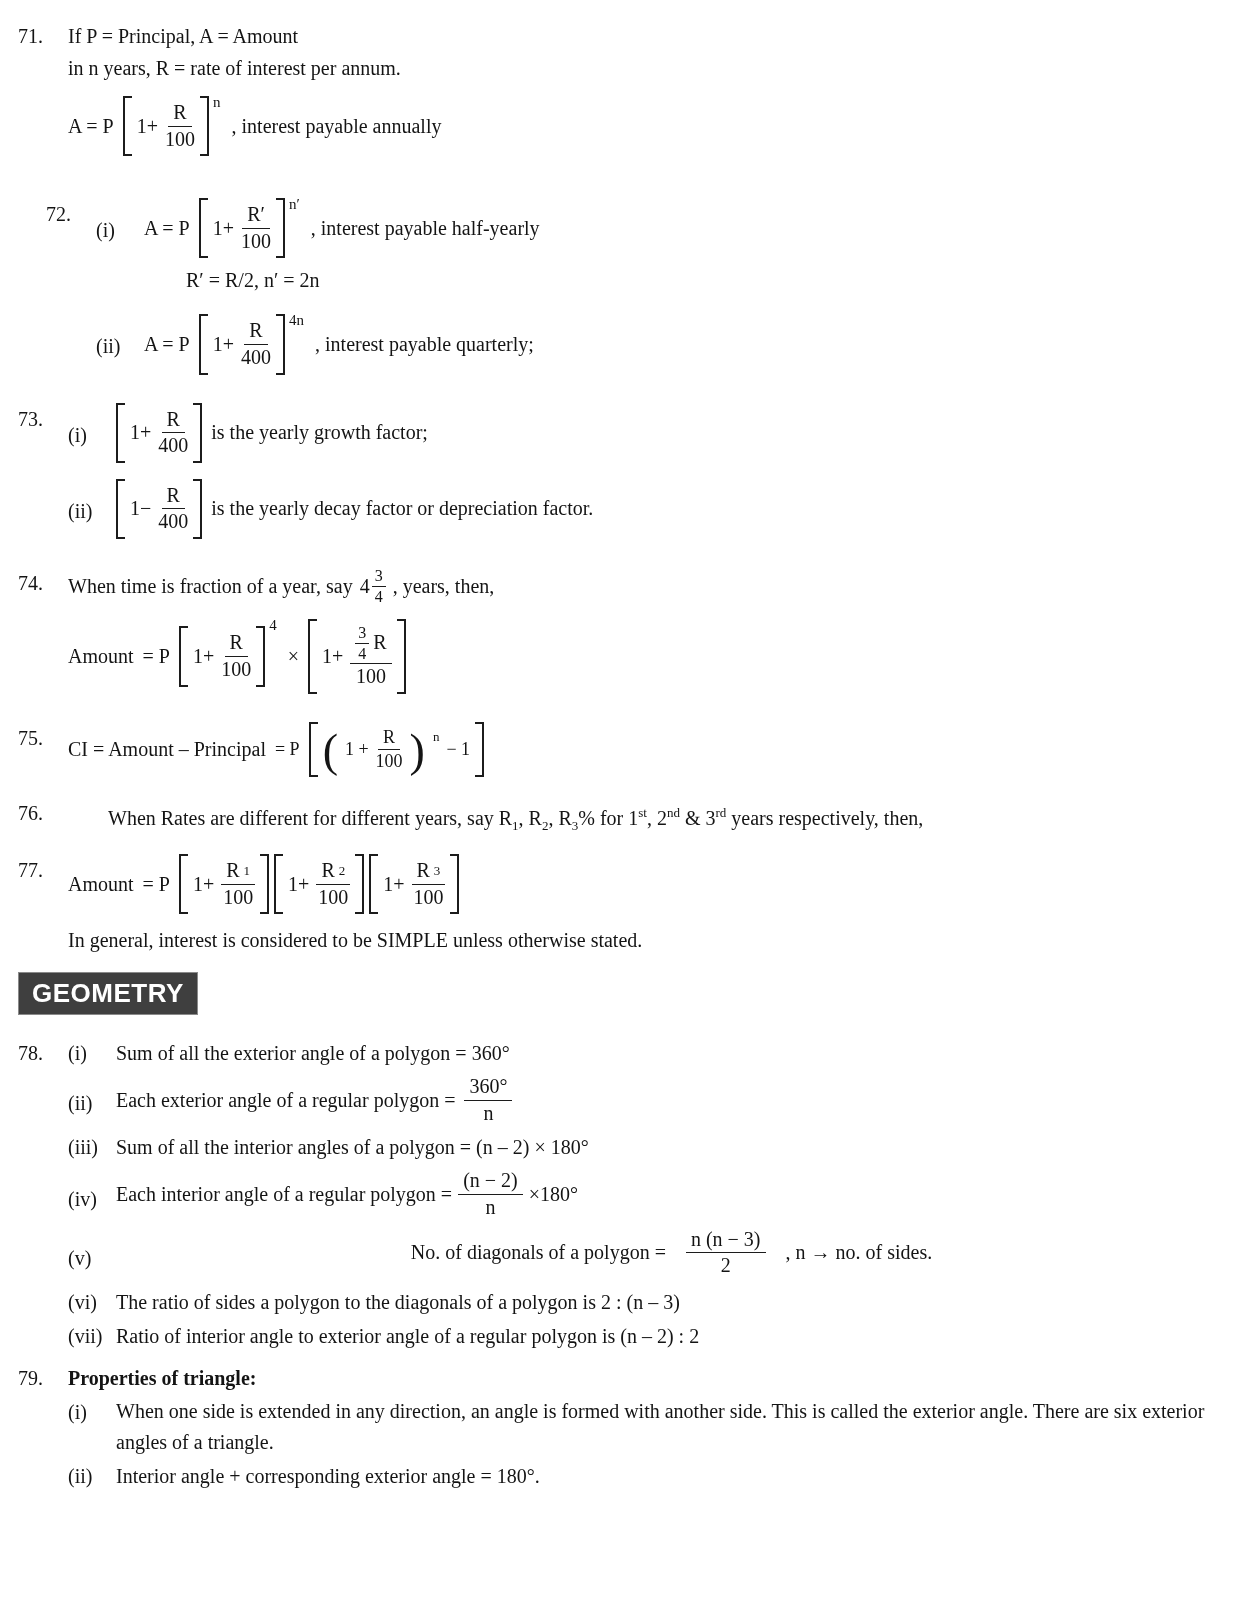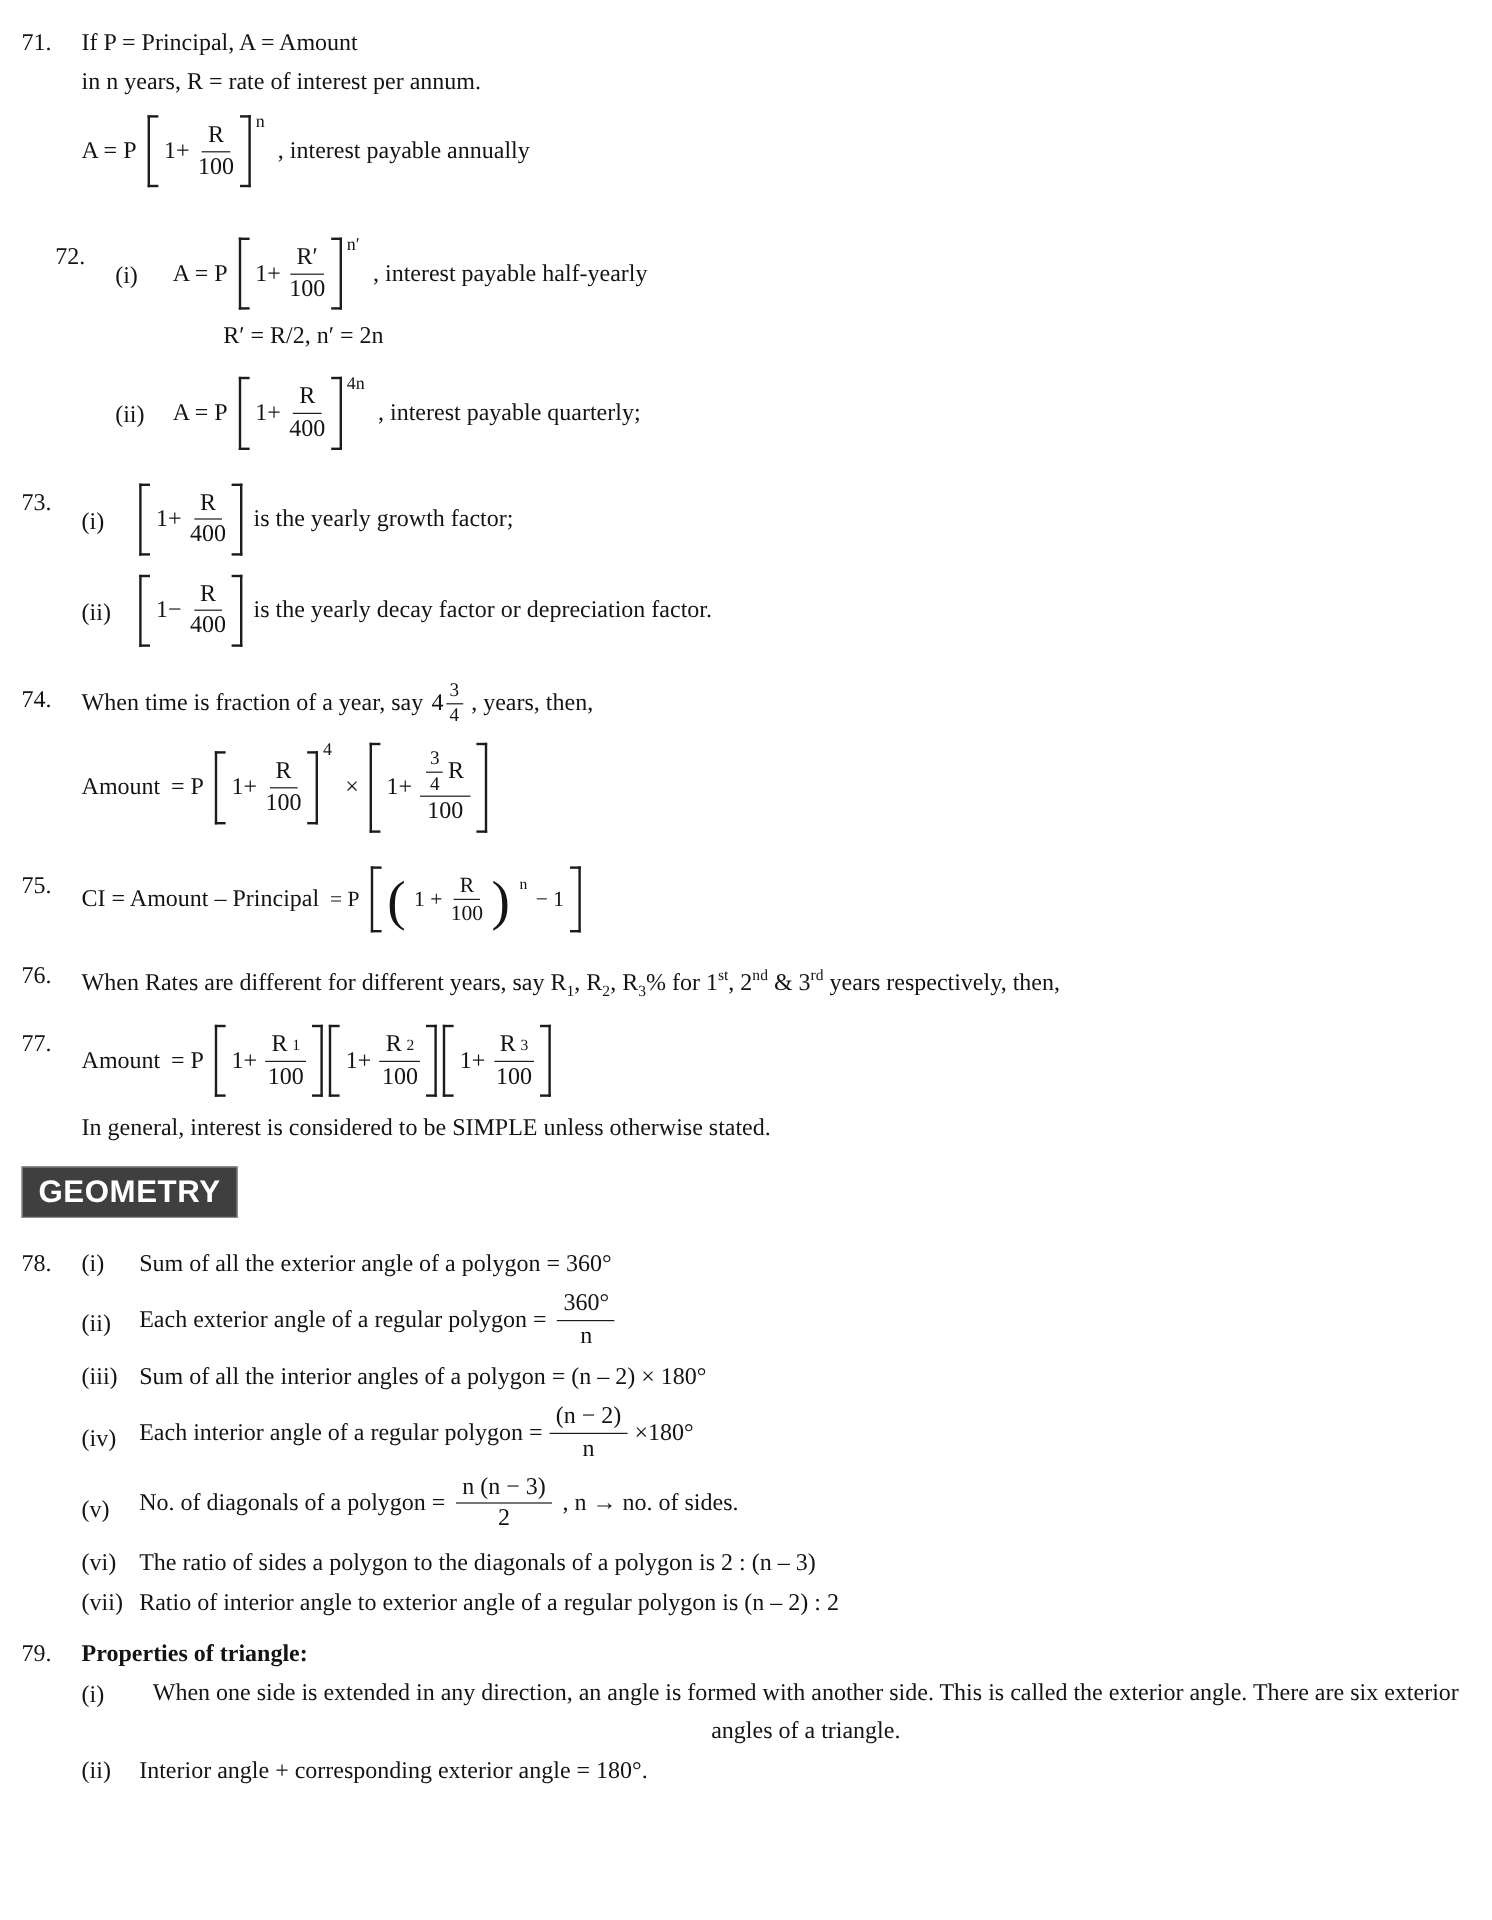--- a/index.html
+++ b/index.html
@@ -40,21 +40,21 @@
   .mixed { display:inline-flex; align-items:center; gap:2px; }
 
   .geo-row { display:flex; justify-content:flex-start; }
   .geo-badge {
     background:#3f3f3f; color:#ffffff;
     font-family:"Liberation Sans","DejaVu Sans",sans-serif;
     font-weight:700; font-size:26px; letter-spacing:0.5px;
     padding:5px 13px; border:1px solid #8a8a8a;
   }
   .bold { font-weight:700; }
-  .para { line-height:31px;text-align:center; }
+  .para { line-height:31px; }
 </style>
 </head>
 <body>
 
 <div class="page">
 
   <div class="item" style="margin-bottom:42px;">
     <div class="inum">71.</div>
     <div class="ibody">
       <div class="tline">If P = Principal, A = Amount</div>
@@ -240,21 +240,21 @@
             <span class="bigp">)</span>
             <span class="pexp">n</span>
             <span class="mtxt">− 1</span>
           </span>
           <span class="rbr"></span>
         </span>
       </div>
     </div>
   </div>
 
-  <div class="item" style="margin-bottom:12px;">
+  <div class="item" style="margin-bottom:12px;gap:40px;">
     <div class="inum">76.</div>
     <div class="ibody">
       <div class="tline">
         <span>When Rates are different for different years, say R</span><sub>1</sub><span>, R</span><sub>2</sub><span>, R</span><sub>3</sub><span>% for 1</span><sup>st</sup><span>, 2</span><sup>nd</sup><span> &amp; 3</span><sup>rd</sup><span> years respectively, then,</span>
       </div>
     </div>
   </div>
 
   <div class="item" style="margin-bottom:16px;">
     <div class="inum">77.</div>
@@ -345,21 +345,21 @@
               <span class="fnum">(n − 2)</span>
               <span class="fden">n</span>
             </span>
             <span class="mtxt">×180°</span>
           </div>
         </div>
       </div>
       <div class="sub" style="margin-bottom:8px;">
         <div class="slabel" style="padding-top:14px;">(v)</div>
         <div class="sbody">
-          <div class="fline" style="gap:9px;">
+          <div class="fline" style="gap:20px;justify-content:center;">
             <span class="mtxt">No. of diagonals of a polygon =</span>
             <span class="frac">
               <span class="fnum">n (n − 3)</span>
               <span class="fden">2</span>
             </span>
             <span class="mtxt">, n → no. of sides.</span>
           </div>
         </div>
       </div>
       <div class="sub" style="margin-bottom:2px;">

